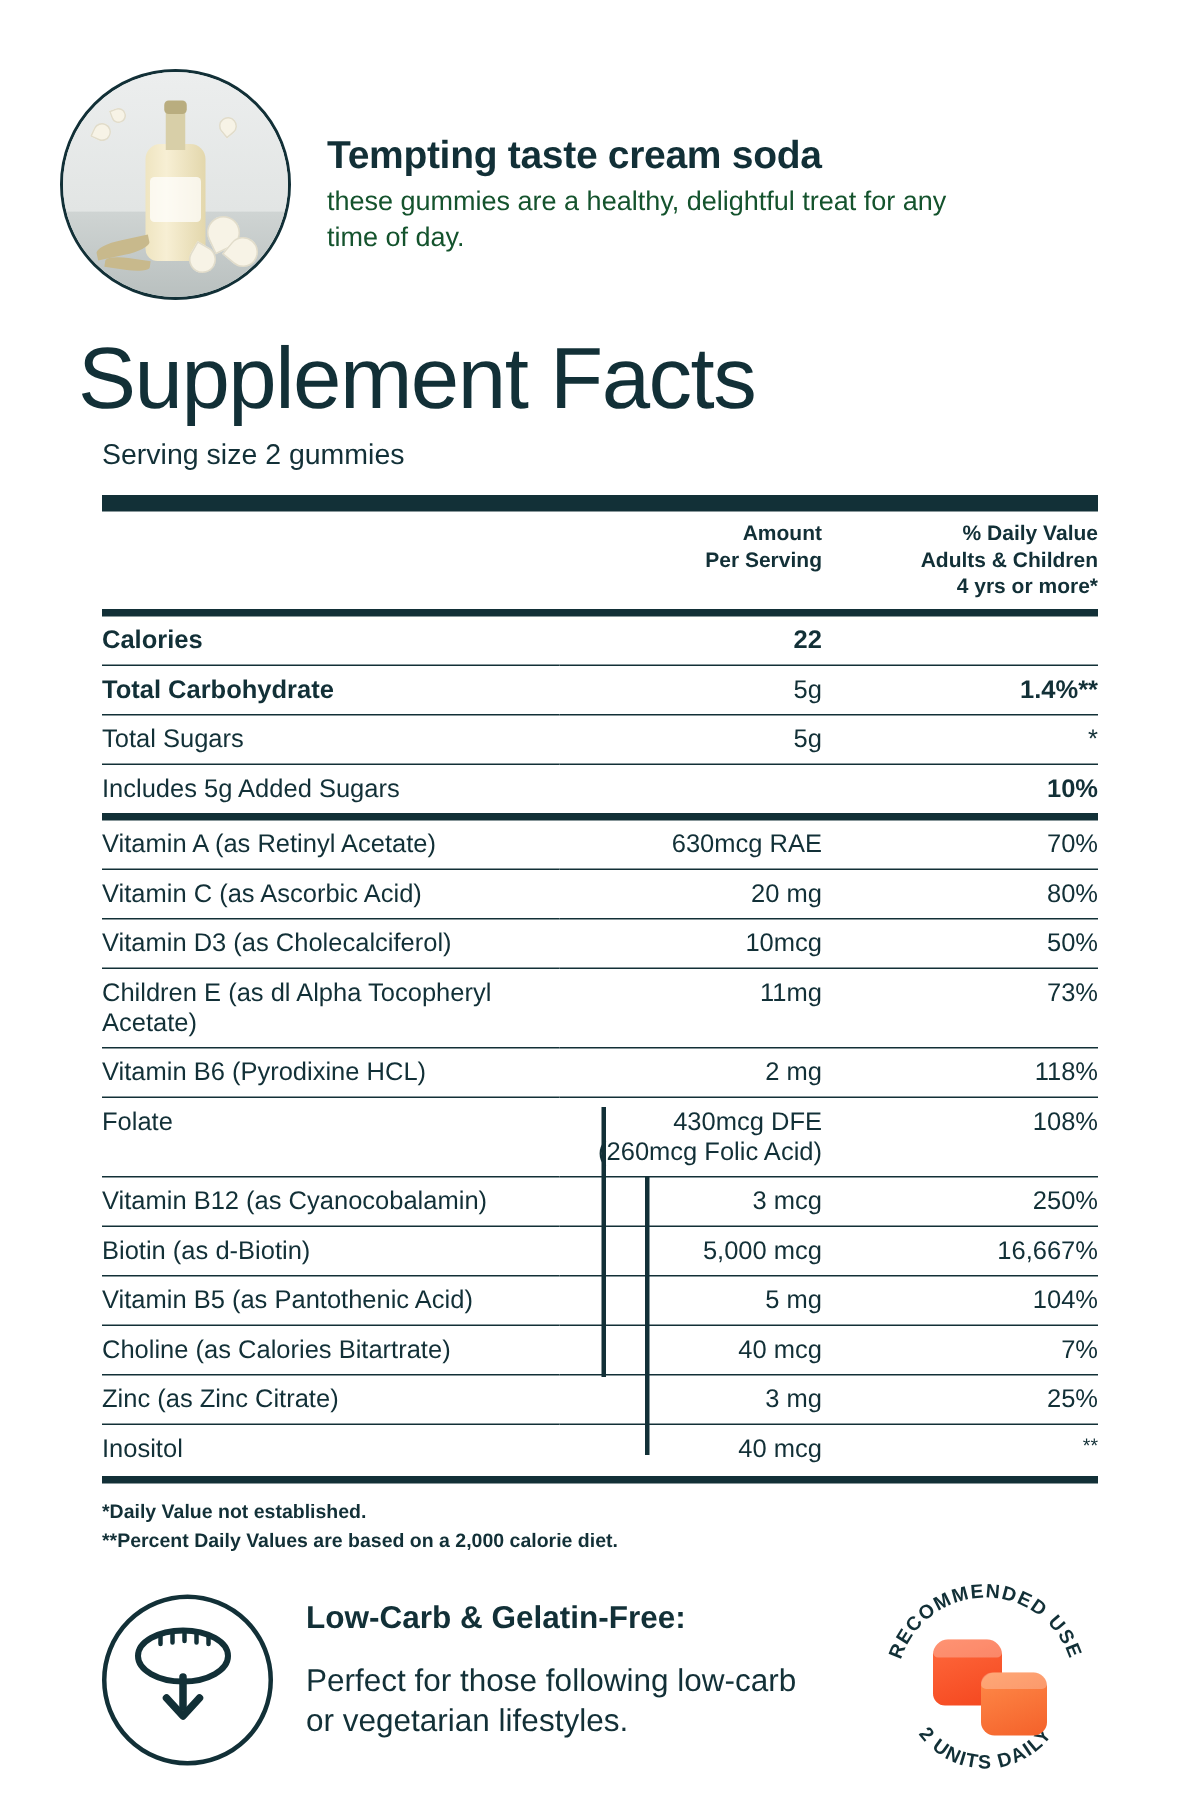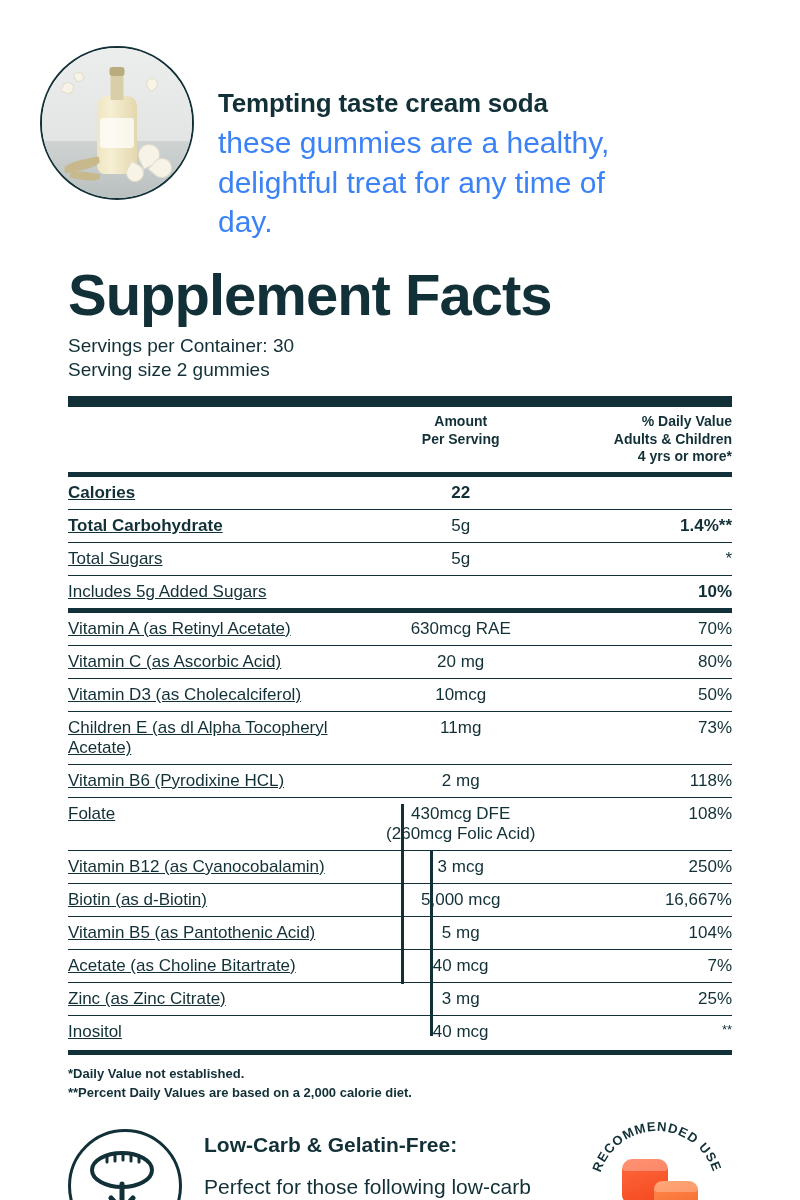--- a/index.html
+++ b/index.html
@@ -111,33 +111,33 @@
     padding-top: 42px;
   }
   .promo-title {
     font-size: 26px;
     font-weight: bold;
     letter-spacing: -0.2px;
     margin: 0 0 4px 0;
     color: #123037;
   }
   .promo-sub {
-    font-size: 30px;
+    font-size: 18px;
     line-height: 1.32;
-    color: #3b82f6;
+    color: #14532d;
     margin: 0;
     max-width: 440px;
   }
 
   
   .sf-title {
     font-size: 58px;
-    font-weight: bold;
+    font-weight: normal;
     letter-spacing: -1px;
-    margin: 24px 0 10px 28px;
+    margin: 24px 0 10px 12px;
     line-height: 1;
   }
   .servings {
     margin-left: 28px;
     font-size: 19px;
     line-height: 1.28;
   }
 
   
   .facts {
@@ -155,22 +155,22 @@
   }
   table.facts-table {
     width: 100%;
     border-collapse: collapse;
     font-size: 17px;
   }
   table.facts-table td {
     padding: 6px 0 6px 0;
     vertical-align: top;
   }
-  .col-name { width: 46%; text-decoration: underline; }
-  .col-amt  { width: 29%; text-align: center; padding-right: 18px !important; }
+  .col-name { width: 46%; }
+  .col-amt  { width: 29%; text-align: right; padding-right: 18px !important; }
   .col-dv   { width: 25%; text-align: right; }
 
   .hdr td {
     font-size: 14px;
     font-weight: bold;
     line-height: 1.25;
     padding-top: 10px;
     padding-bottom: 10px;
   }
   .bold { font-weight: bold; }
@@ -289,21 +289,20 @@
       <div class="leaf" style="left:28px; top:124px; width:30px; height:8px; transform:rotate(8deg);"></div>
     </div>
     <div class="promo-text">
       <h2 class="promo-title">Tempting taste cream soda</h2>
       <p class="promo-sub">these gummies are a healthy, delightful treat for any time of day.</p>
     </div>
   </div>
 
   <div class="sf-title">Supplement Facts</div>
   <div class="servings">
-    <div>Servings per Container: 30</div>
     <div>Serving size 2 gummies</div>
   </div>
 
   <div class="facts">
     <div class="rule-thick"></div>
 
     <div class="vline" style="top:408px; height:180px;"></div>
 
     <table class="facts-table">
       <tbody>
@@ -402,21 +401,21 @@
           <td class="col-name">Biotin (as d-Biotin)</td>
           <td class="col-amt">5,000 mcg</td>
           <td class="col-dv">16,667%</td>
         </tr>
         <tr class="row-line">
           <td class="col-name">Vitamin B5 (as Pantothenic Acid)</td>
           <td class="col-amt">5 mg</td>
           <td class="col-dv">104%</td>
         </tr>
         <tr class="row-line">
-          <td class="col-name">Acetate (as Choline Bitartrate)</td>
+          <td class="col-name">Choline (as Calories Bitartrate)</td>
           <td class="col-amt">40 mcg</td>
           <td class="col-dv">7%</td>
         </tr>
         <tr class="row-line">
           <td class="col-name">Zinc (as Zinc Citrate)</td>
           <td class="col-amt">3 mg</td>
           <td class="col-dv">25%</td>
         </tr>
         <tr class="row-line">
           <td class="col-name">Inositol</td>

